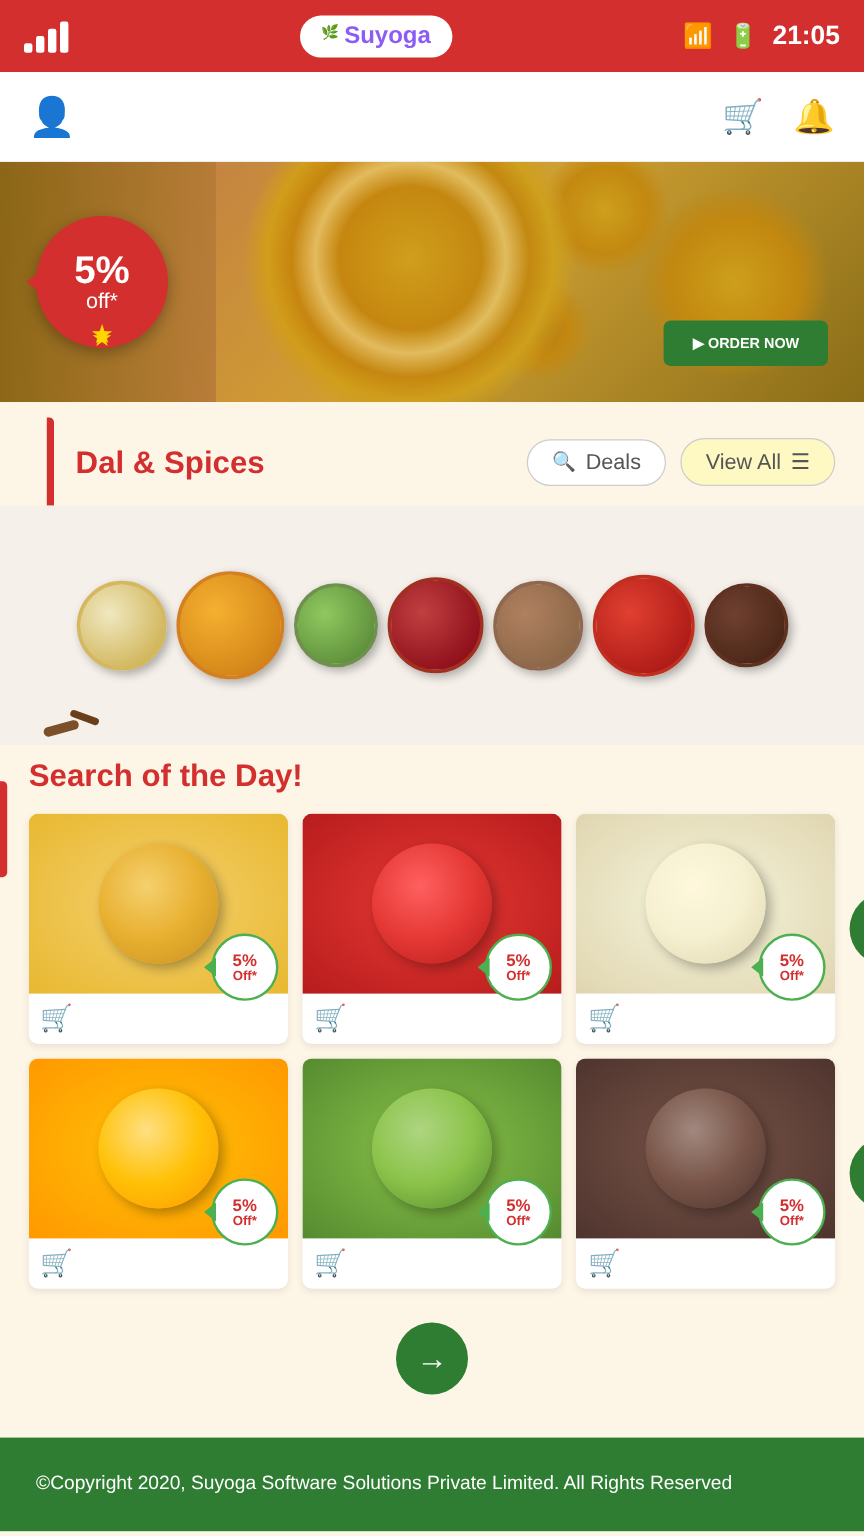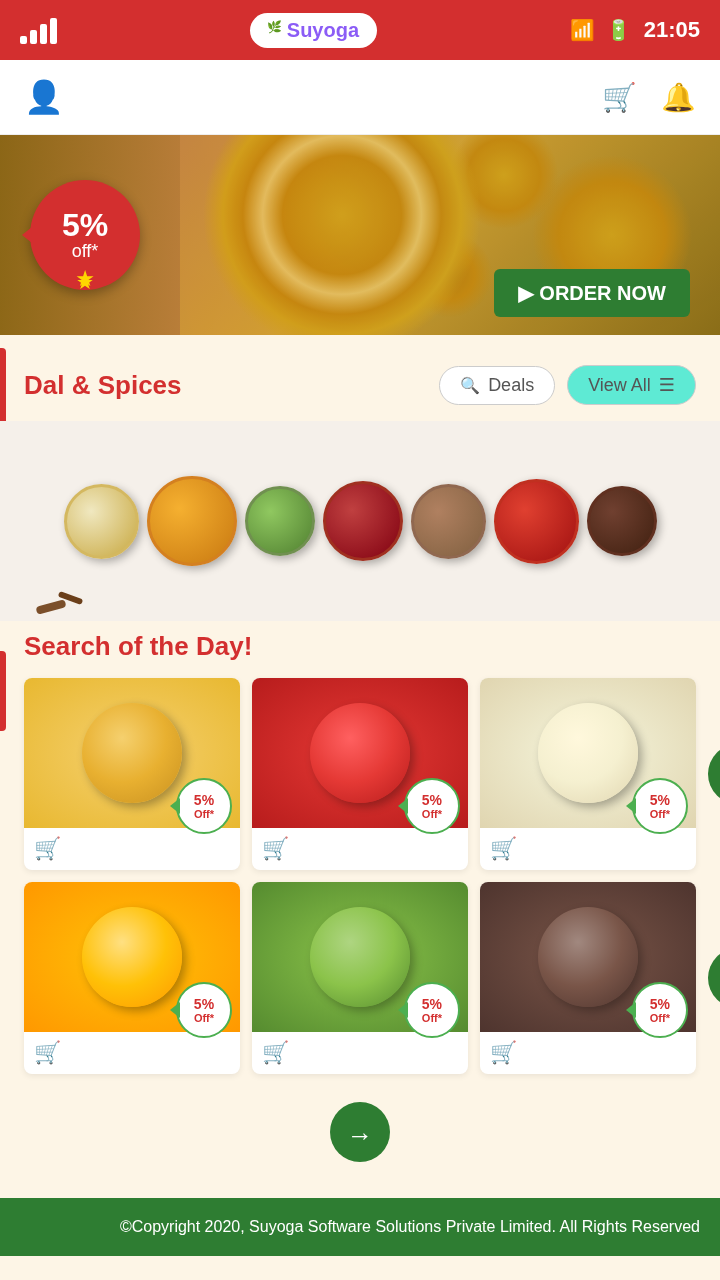--- a/index.html
+++ b/index.html
@@ -134,37 +134,38 @@
       line-height: 1;
     }
     .discount-off {
       color: white;
       font-size: 18px;
     }
 
     .order-btn {
       position: absolute;
       right: 30px;
-      bottom: 18px;
+      bottom: 30px;
       background: #2e7d32;
       color: white;
       border: none;
       border-radius: 6px;
       padding: 12px 24px;
-      font-size: 20px;
+      font-size: 12px;
       font-weight: bold;
       cursor: pointer;
       display: flex;
       align-items: center;
       gap: 8px;
     }
 
     
     .section {
       padding: 20px 24px 10px;
+      margin-left: 39px;
     }
     .section-header {
       display: flex;
       align-items: center;
       justify-content: space-between;
       margin-bottom: 16px;
     }
     .section-title {
       color: #d32f2f;
       font-size: 26px;
@@ -184,21 +185,21 @@
       border-radius: 24px;
       padding: 8px 20px;
       font-size: 18px;
       color: #555;
       cursor: pointer;
     }
     .view-all-btn {
       display: flex;
       align-items: center;
       gap: 8px;
-      background: #5eead4;
+      background: #fef9c3;
       border: 1.5px solid #ccc;
       border-radius: 24px;
       padding: 8px 20px;
       font-size: 18px;
       color: #555;
       cursor: pointer;
     }
 
     
     .deals-section {
@@ -306,22 +307,22 @@
     .center-next {
       display: flex;
       justify-content: center;
       padding: 16px 0;
     }
 
     
     .footer {
       background: #2e7d32;
       color: white;
-      text-align: right;
-      padding: 20px;
+      text-align: left;
+      padding: 30px;
       font-size: 16px;
       margin-top: 10px;
     }
 
     
     .img-millet {
       background: radial-gradient(ellipse, #f5d06e, #e8b830);
     }
     .img-chili {
       background: radial-gradient(ellipse, #e53935, #b71c1c);

